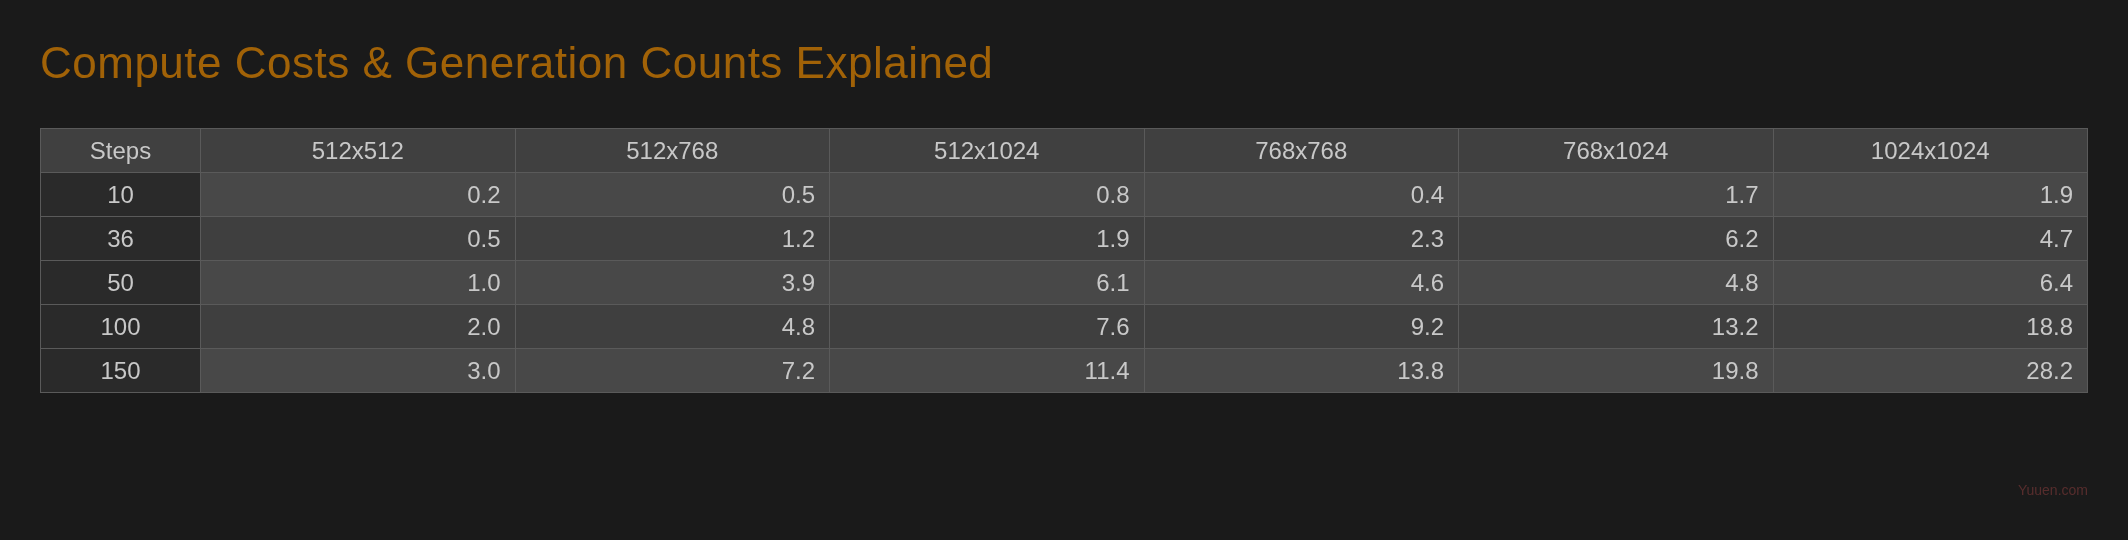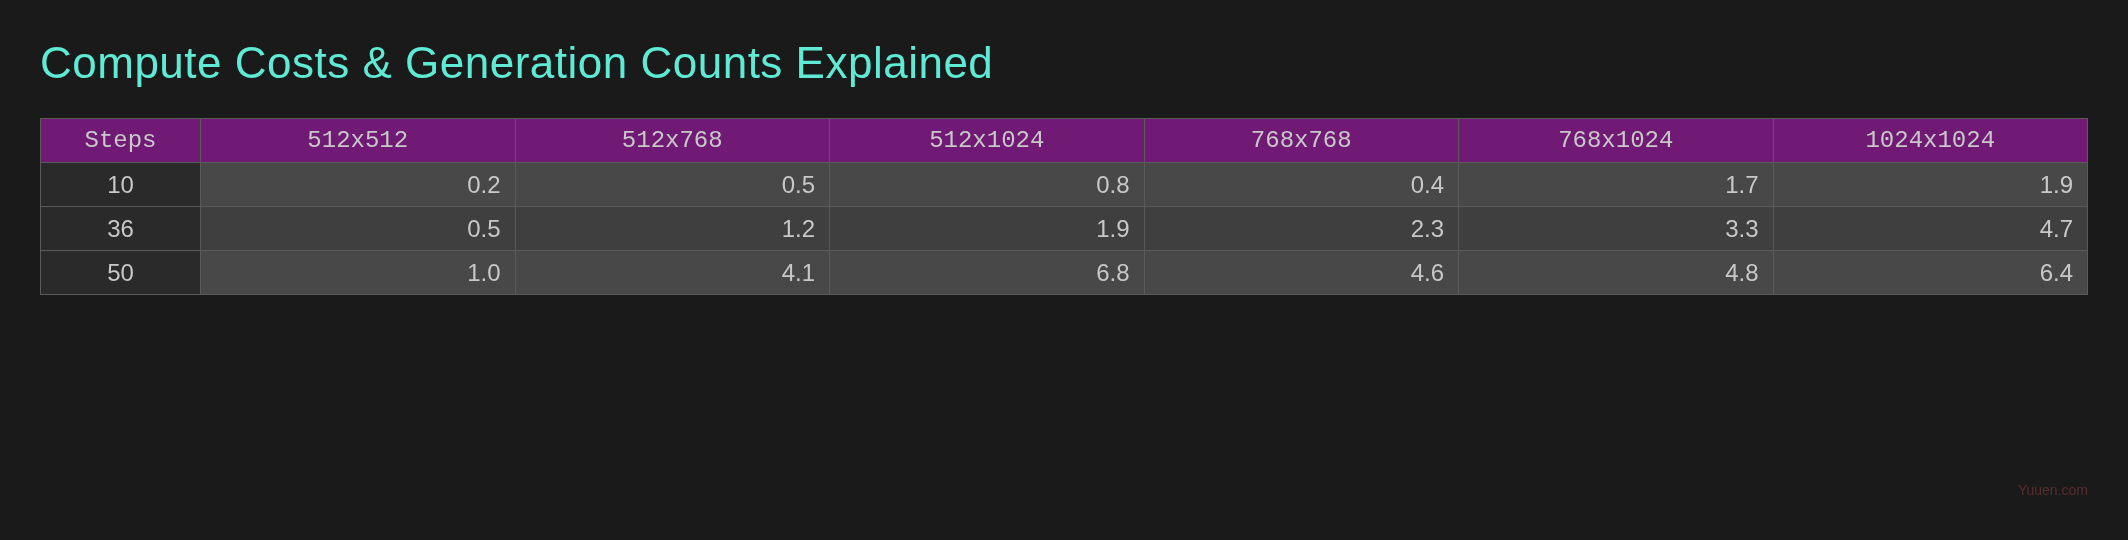--- a/index.html
+++ b/index.html
@@ -7,43 +7,42 @@
       padding: 0;
       box-sizing: border-box;
     }
     body {
       background-color: #1a1a1a;
       font-family: -apple-system, BlinkMacSystemFont, "Segoe UI", Arial, sans-serif;
       padding: 38px 40px;
       width: 2128px;
     }
     h1 {
-      color: #5eead4;
+      color: #a16207;
       font-size: 44px;
       font-weight: 400;
-      margin-bottom: 30px;
+      margin-bottom: 40px;
       letter-spacing: 0.5px;
     }
     table {
       width: 100%;
       border-collapse: collapse;
       table-layout: fixed;
     }
     th, td {
       border: 1px solid #5a5a5a;
       padding: 6px 14px;
       font-size: 24px;
       font-weight: 400;
       color: #c8c8c8;
       height: 44px;
     }
     th {
-      background-color: #701a75;
+      background-color: #404040;
       text-align: center;
-      font-family: Liberation Mono, monospace;
     }
     th:first-child {
       width: 160px;
     }
     td {
       text-align: right;
     }
     td:first-child {
       text-align: center;
       background-color: #2a2a2a;
@@ -90,28 +89,46 @@
       <td>0.4</td>
       <td>1.7</td>
       <td>1.9</td>
     </tr>
     <tr>
       <td>36</td>
       <td>0.5</td>
       <td>1.2</td>
       <td>1.9</td>
       <td>2.3</td>
-      <td>3.3</td>
+      <td>6.2</td>
       <td>4.7</td>
     </tr>
     <tr>
       <td>50</td>
       <td>1.0</td>
-      <td>4.1</td>
-      <td>6.8</td>
+      <td>3.9</td>
+      <td>6.1</td>
       <td>4.6</td>
       <td>4.8</td>
       <td>6.4</td>
+    </tr>
+    <tr>
+      <td>100</td>
+      <td>2.0</td>
+      <td>4.8</td>
+      <td>7.6</td>
+      <td>9.2</td>
+      <td>13.2</td>
+      <td>18.8</td>
+    </tr>
+    <tr>
+      <td>150</td>
+      <td>3.0</td>
+      <td>7.2</td>
+      <td>11.4</td>
+      <td>13.8</td>
+      <td>19.8</td>
+      <td>28.2</td>
     </tr>
   </tbody>
 </table>
 
 <div class="watermark">Yuuen.com</div>
 
 </body></html>

